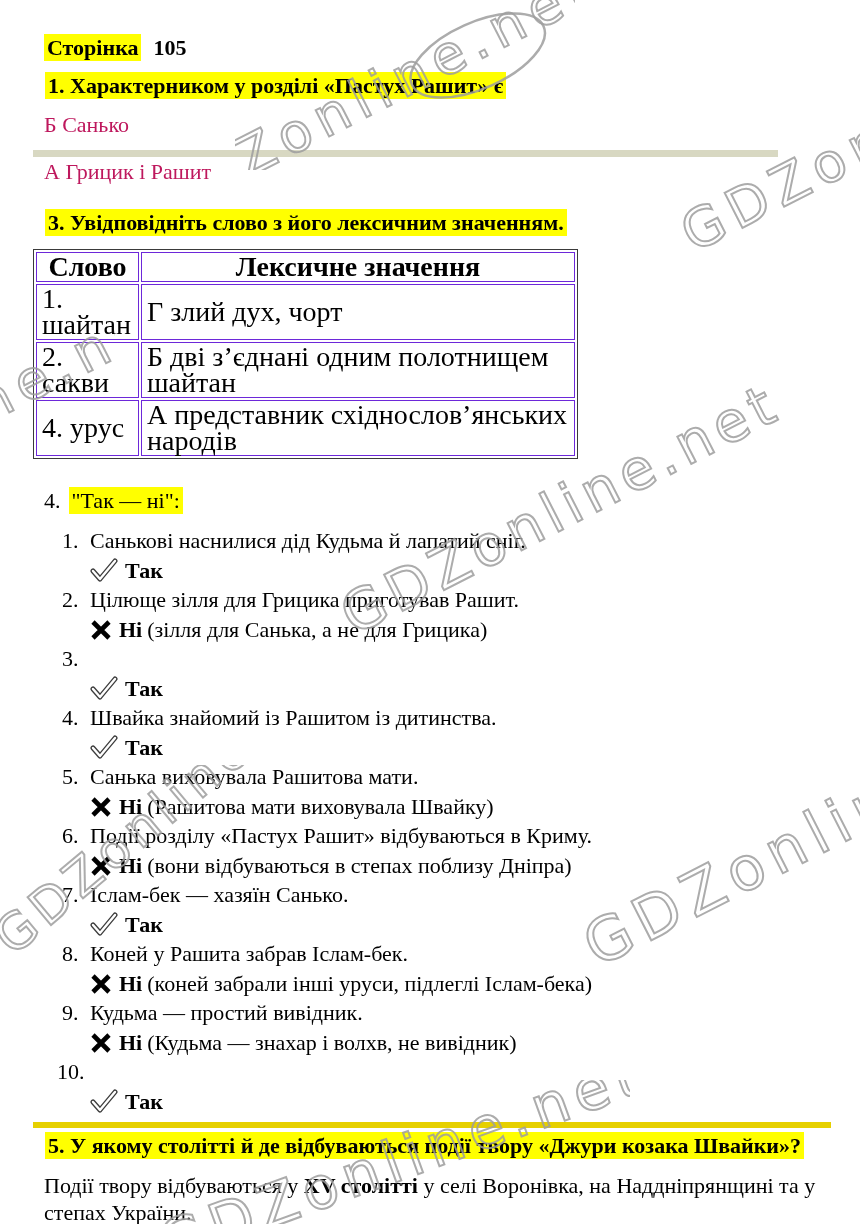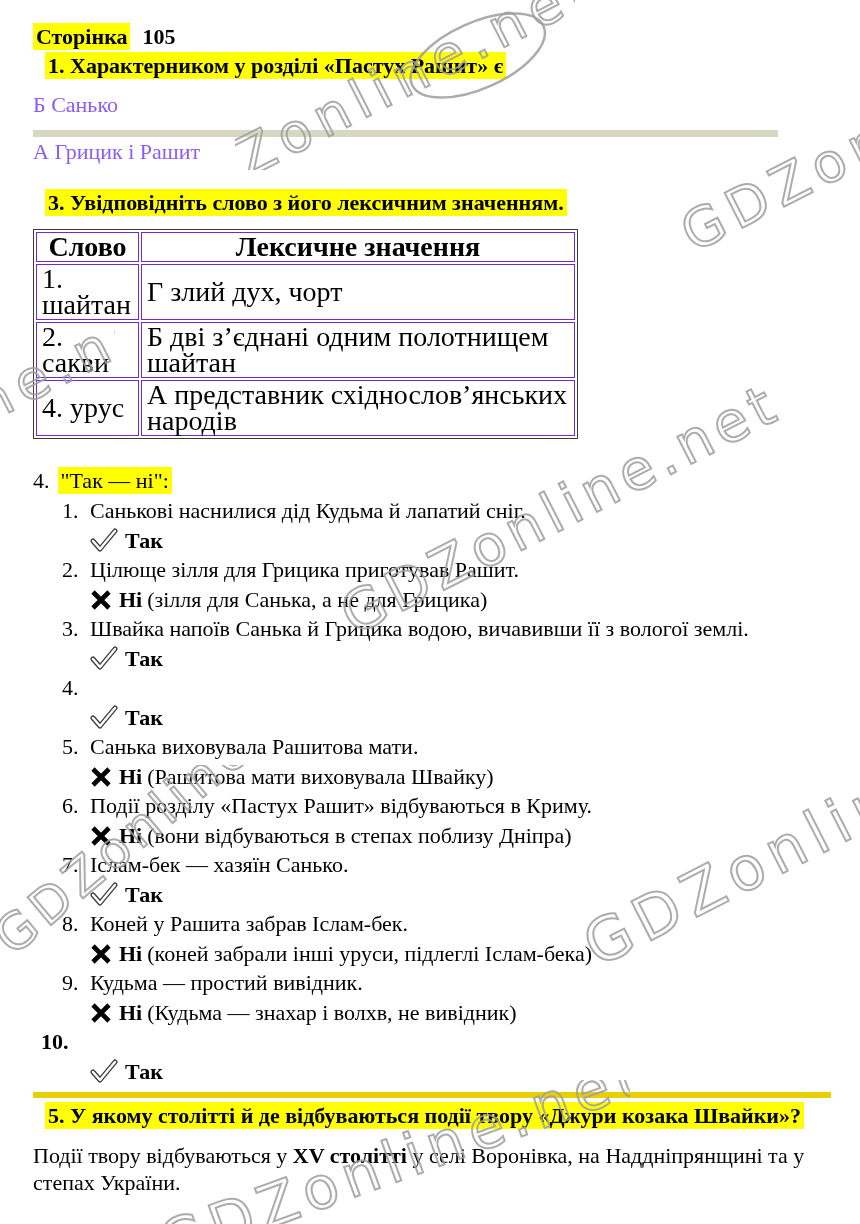--- a/index.html
+++ b/index.html
@@ -3,23 +3,23 @@
 <meta charset="utf-8">
 <style>
   html,body{margin:0;padding:0;background:#ffffff;}
   .page{position:relative;width:860px;height:1224px;overflow:hidden;background:#fff;
         font-family:"Liberation Serif",serif;font-size:22px;color:#000;}
   .content{position:absolute;left:33px;top:24px;width:800px;z-index:2;}
   .line26{line-height:26px;}
   b,strong{font-weight:bold;}
   .hl{background:#ffff00;padding:1px 3px;box-decoration-break:clone;-webkit-box-decoration-break:clone;}
   .heading{font-weight:bold;line-height:28px;margin:12px;}
-  .blue{color:#8b5cf6;}
+  .blue{color:#be185d;}
   .pagenum{margin-left:12px;font-weight:bold;}
-  .m0{margin:0;}
+  .m0{margin:11px;}
   .strip{height:7px;}
   .strip-gray{background:#d8d8c2;width:745px;margin-top:12px;}
   .strip-yellow{background:#e6d000;width:798px;height:6px;margin-top:6px;}
   .q2h{margin-top:5px;}
   .q1h{margin-top:2px;}
   .ansline{margin-top:2px;line-height:26px;}
   .q3h{margin-top:24px;white-space:nowrap;}
   table.match{border-collapse:separate;border-spacing:2px;border:1px solid #3a3a3a;
               margin-top:2px;width:545px;background:#fff;}
   table.match td,table.match th{border:1px solid #6d28d9;padding:1px 5px;line-height:26px;
@@ -27,21 +27,21 @@
   table.match th{font-weight:bold;text-align:center;}
   col.c1{width:103px;}
   .q4line{margin-top:28px;line-height:28px;}
   .q4num{margin-right:8px;}
   .qa-list{margin-top:1px;}
   .qa .line{position:relative;height:29.5px;line-height:29.5px;white-space:nowrap;}
   .qa .stmt{padding-left:57px;}
   .qa .num{position:absolute;left:29px;top:0;}
   .qa .ans{padding-left:57px;}
   .qa.item10 .stmt{padding-left:107px;}
-  .qa.item10 .num{left:8px;font-weight:bold;}
+  .qa.item10 .num{left:24px;}
   .vicon{display:inline-block;vertical-align:-4px;margin-right:7px;}
   .verdict{font-weight:bold;}
   .note{margin-left:5px;}
   .q5h{margin-top:4px;width:800px;}
   .q5a{margin-top:4px;line-height:27px;width:800px;}
   
   .wm,.wm-clip{pointer-events:none;user-select:none;}
   .wm{position:absolute;white-space:nowrap;font-family:"DejaVu Sans",sans-serif;
       color:transparent;-webkit-text-stroke:2px #9e9e9e;opacity:.85;
       transform-origin:left center;z-index:3;}
@@ -117,29 +117,29 @@
       </div>
 
       <div class="qa">
         <div class="line stmt"><span class="num">2.</span><span>Цілюще зілля для Грицика приготував Рашит.</span></div>
         <div class="line ans"><span class="vicon"><svg width="22" height="22" viewBox="0 0 22 22">
                 <path d="M3 3 L19 19 M19 3 L3 19" stroke="#000" stroke-width="4.6"></path>
               </svg></span><span class="verdict">Ні</span><span class="note">(зілля для Санька, а не для Грицика)</span></div>
       </div>
 
       <div class="qa">
-        <div class="line stmt"><span class="num">3.</span><span>Швайка напоїв Санька й Грицика водою, вичавивши її з вологої землі.</span></div>
-        <div class="line ans"><span class="vicon"><svg width="28" height="24" viewBox="0 0 28 24">
-                <path d="M3 13 L10 21 L25 3" fill="none" stroke="#3d3d3d" stroke-width="5" stroke-linecap="round" stroke-linejoin="round"></path>
-                <path d="M3 13 L10 21 L25 3" fill="none" stroke="#ffffff" stroke-width="2.4" stroke-linecap="round" stroke-linejoin="round"></path>
-              </svg></span><span class="verdict">Так</span></div>
-      </div>
-
-      <div class="qa">
-        <div class="line stmt"><span class="num">4.</span></div>
+        <div class="line stmt"><span class="num">3.</span></div>
+        <div class="line ans"><span class="vicon"><svg width="28" height="24" viewBox="0 0 28 24">
+                <path d="M3 13 L10 21 L25 3" fill="none" stroke="#3d3d3d" stroke-width="5" stroke-linecap="round" stroke-linejoin="round"></path>
+                <path d="M3 13 L10 21 L25 3" fill="none" stroke="#ffffff" stroke-width="2.4" stroke-linecap="round" stroke-linejoin="round"></path>
+              </svg></span><span class="verdict">Так</span></div>
+      </div>
+
+      <div class="qa">
+        <div class="line stmt"><span class="num">4.</span><span>Швайка знайомий із Рашитом із дитинства.</span></div>
         <div class="line ans"><span class="vicon"><svg width="28" height="24" viewBox="0 0 28 24">
                 <path d="M3 13 L10 21 L25 3" fill="none" stroke="#3d3d3d" stroke-width="5" stroke-linecap="round" stroke-linejoin="round"></path>
                 <path d="M3 13 L10 21 L25 3" fill="none" stroke="#ffffff" stroke-width="2.4" stroke-linecap="round" stroke-linejoin="round"></path>
               </svg></span><span class="verdict">Так</span></div>
       </div>
 
       <div class="qa">
         <div class="line stmt"><span class="num">5.</span><span>Санька виховувала Рашитова мати.</span></div>
         <div class="line ans"><span class="vicon"><svg width="22" height="22" viewBox="0 0 22 22">
                 <path d="M3 3 L19 19 M19 3 L3 19" stroke="#000" stroke-width="4.6"></path>

